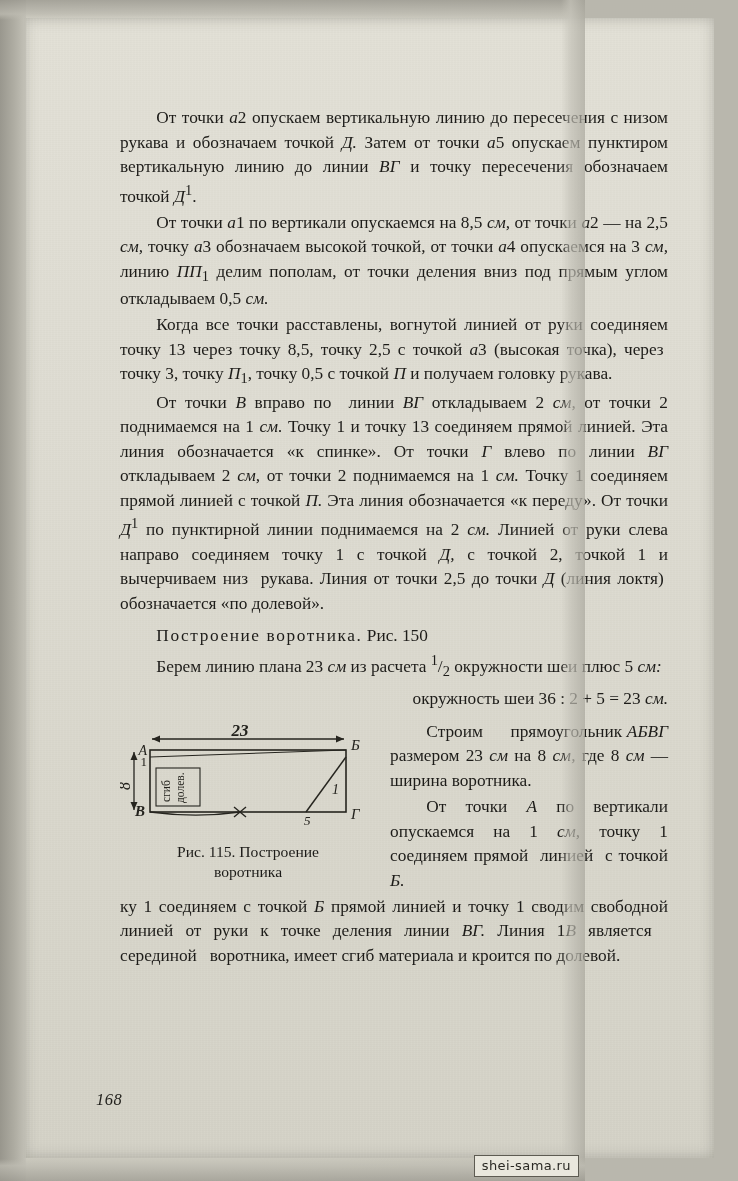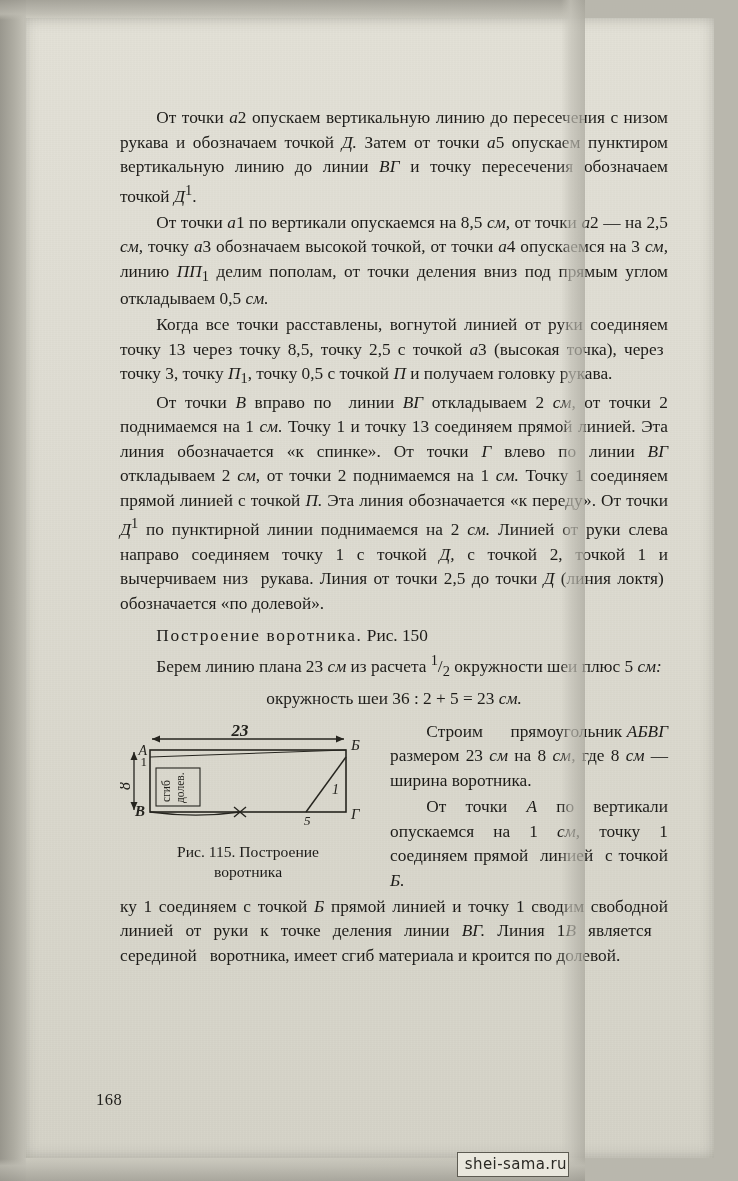--- a/index.html
+++ b/index.html
@@ -58,21 +58,21 @@
   }
   i, em { font-style: italic; }
   .spaced {
     text-indent: 2.1em;
     letter-spacing: 1.6px;
     margin-top: 0.45em;
   }
   .spaced .norm { letter-spacing: 0; }
   .formula {
     text-indent: 0;
-    text-align: center;
+    text-align: right;
     margin: 0.30em 0 0.45em 0;
     font-family: Liberation Serif, serif;
   }
   #figure-wrap {
     position: relative;
     float: left;
     width: 256px;
     margin: 4px 14px 4px 0;
   }
   #fig-cap {
@@ -89,30 +89,31 @@
   }
   #figure svg { display: block; }
   .clearfix::after { content: ""; display: block; clear: both; }
   #folio {
     position: absolute;
     left: 72px;
     bottom: 48px;
     font-size: 16.5px;
     color: #23221e;
     letter-spacing: 0.5px;
+    font-style: italic;
   }
   #watermark {
     position: absolute;
-    right: 16px;
+    right: 6px;
     bottom: 4px;
     background: #e9e7dd;
     border: 1px solid #5d5b52;
-    padding: 2px 1px 3px 7px;
+    padding: 2px 7px 3px 7px;
     font-family: "DejaVu Sans", sans-serif;
-    font-size: 15px;
+    font-size: 13px;
     color: #2a2924;
     letter-spacing: 0.4px;
   }
   #edge-left {
     position: absolute;
     left: 0; top: 0; width: 26px; height: 100%;
     background: linear-gradient(90deg, #8f8d84 0%, #a9a79d 55%, #c2c0b6 100%);
     opacity: 0.85;
   }
   #edge-top {

